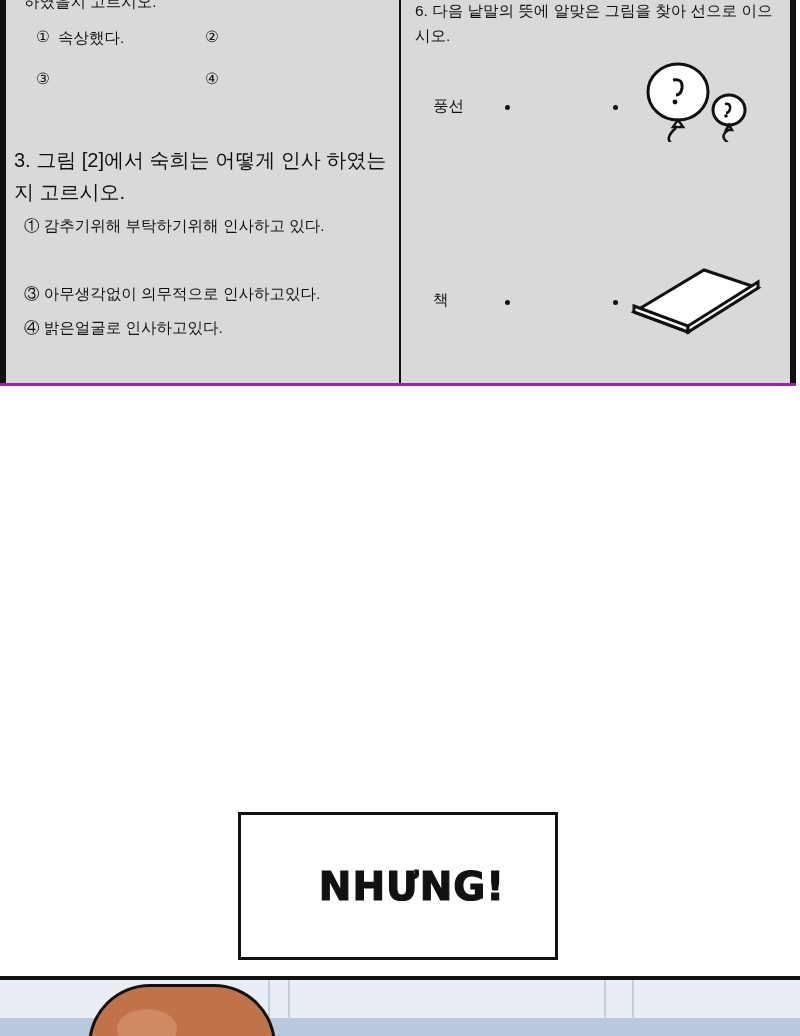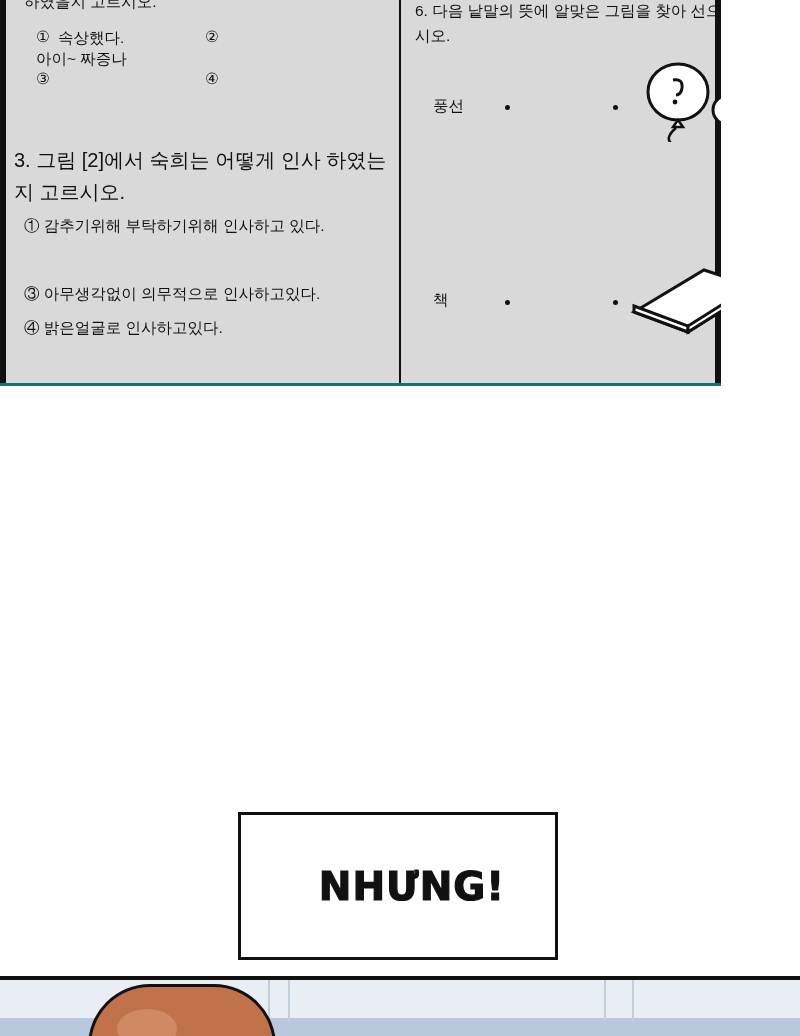--- a/index.html
+++ b/index.html
@@ -13,25 +13,25 @@
     position: relative;
     font-family: "Liberation Sans", sans-serif;
     overflow: hidden;
   }
 
   
   #worksheet {
     position: absolute;
     left: 0;
     top: 0;
-    width: 721px;
+    width: 796px;
     height: 386px;
     background: #d9d9d9;
     box-sizing: border-box;
-    border-bottom: 3px solid #0f766e;
+    border-bottom: 3px solid #a21caf;
     overflow: hidden;
   }
   #worksheet .edge-left {
     position: absolute;
     left: 0; top: 0; bottom: 0;
     width: 6px;
     background: #111111;
   }
   #worksheet .edge-right {
     position: absolute;
@@ -232,23 +232,22 @@
   <div class="divider"></div>
 
   <div class="col-left">
 
     <div class="cut-line">하였을지 고르시오.</div>
 
     <div class="choice-row" style="left:8px; top:28px;">
       <span class="choice c1">①</span>
       <span class="choice c2">②</span>
     </div>
-    <div class="choice-row" style="left:8px; top:28px;flex-direction:column;">
+    <div class="choice-row" style="left:8px; top:28px;">
       <span class="choice c1" style="padding-left:44px;">속상했다.</span>
-      <span class="choice c2" style="padding-left:22px;">아이~ 짜증나</span>
     </div>
 
     <div class="choice-row" style="left:8px; top:70px;">
       <span class="choice c1">③</span>
       <span class="choice c2">④</span>
     </div>
 
     <div id="q3-stem">3. 그림 [2]에서 숙희는 어떻게 인사 하였는지 고르시오.</div>
 
     <div class="q3-choice" style="top:216px;">① 감추기위해 부탁하기위해 인사하고 있다.</div>

